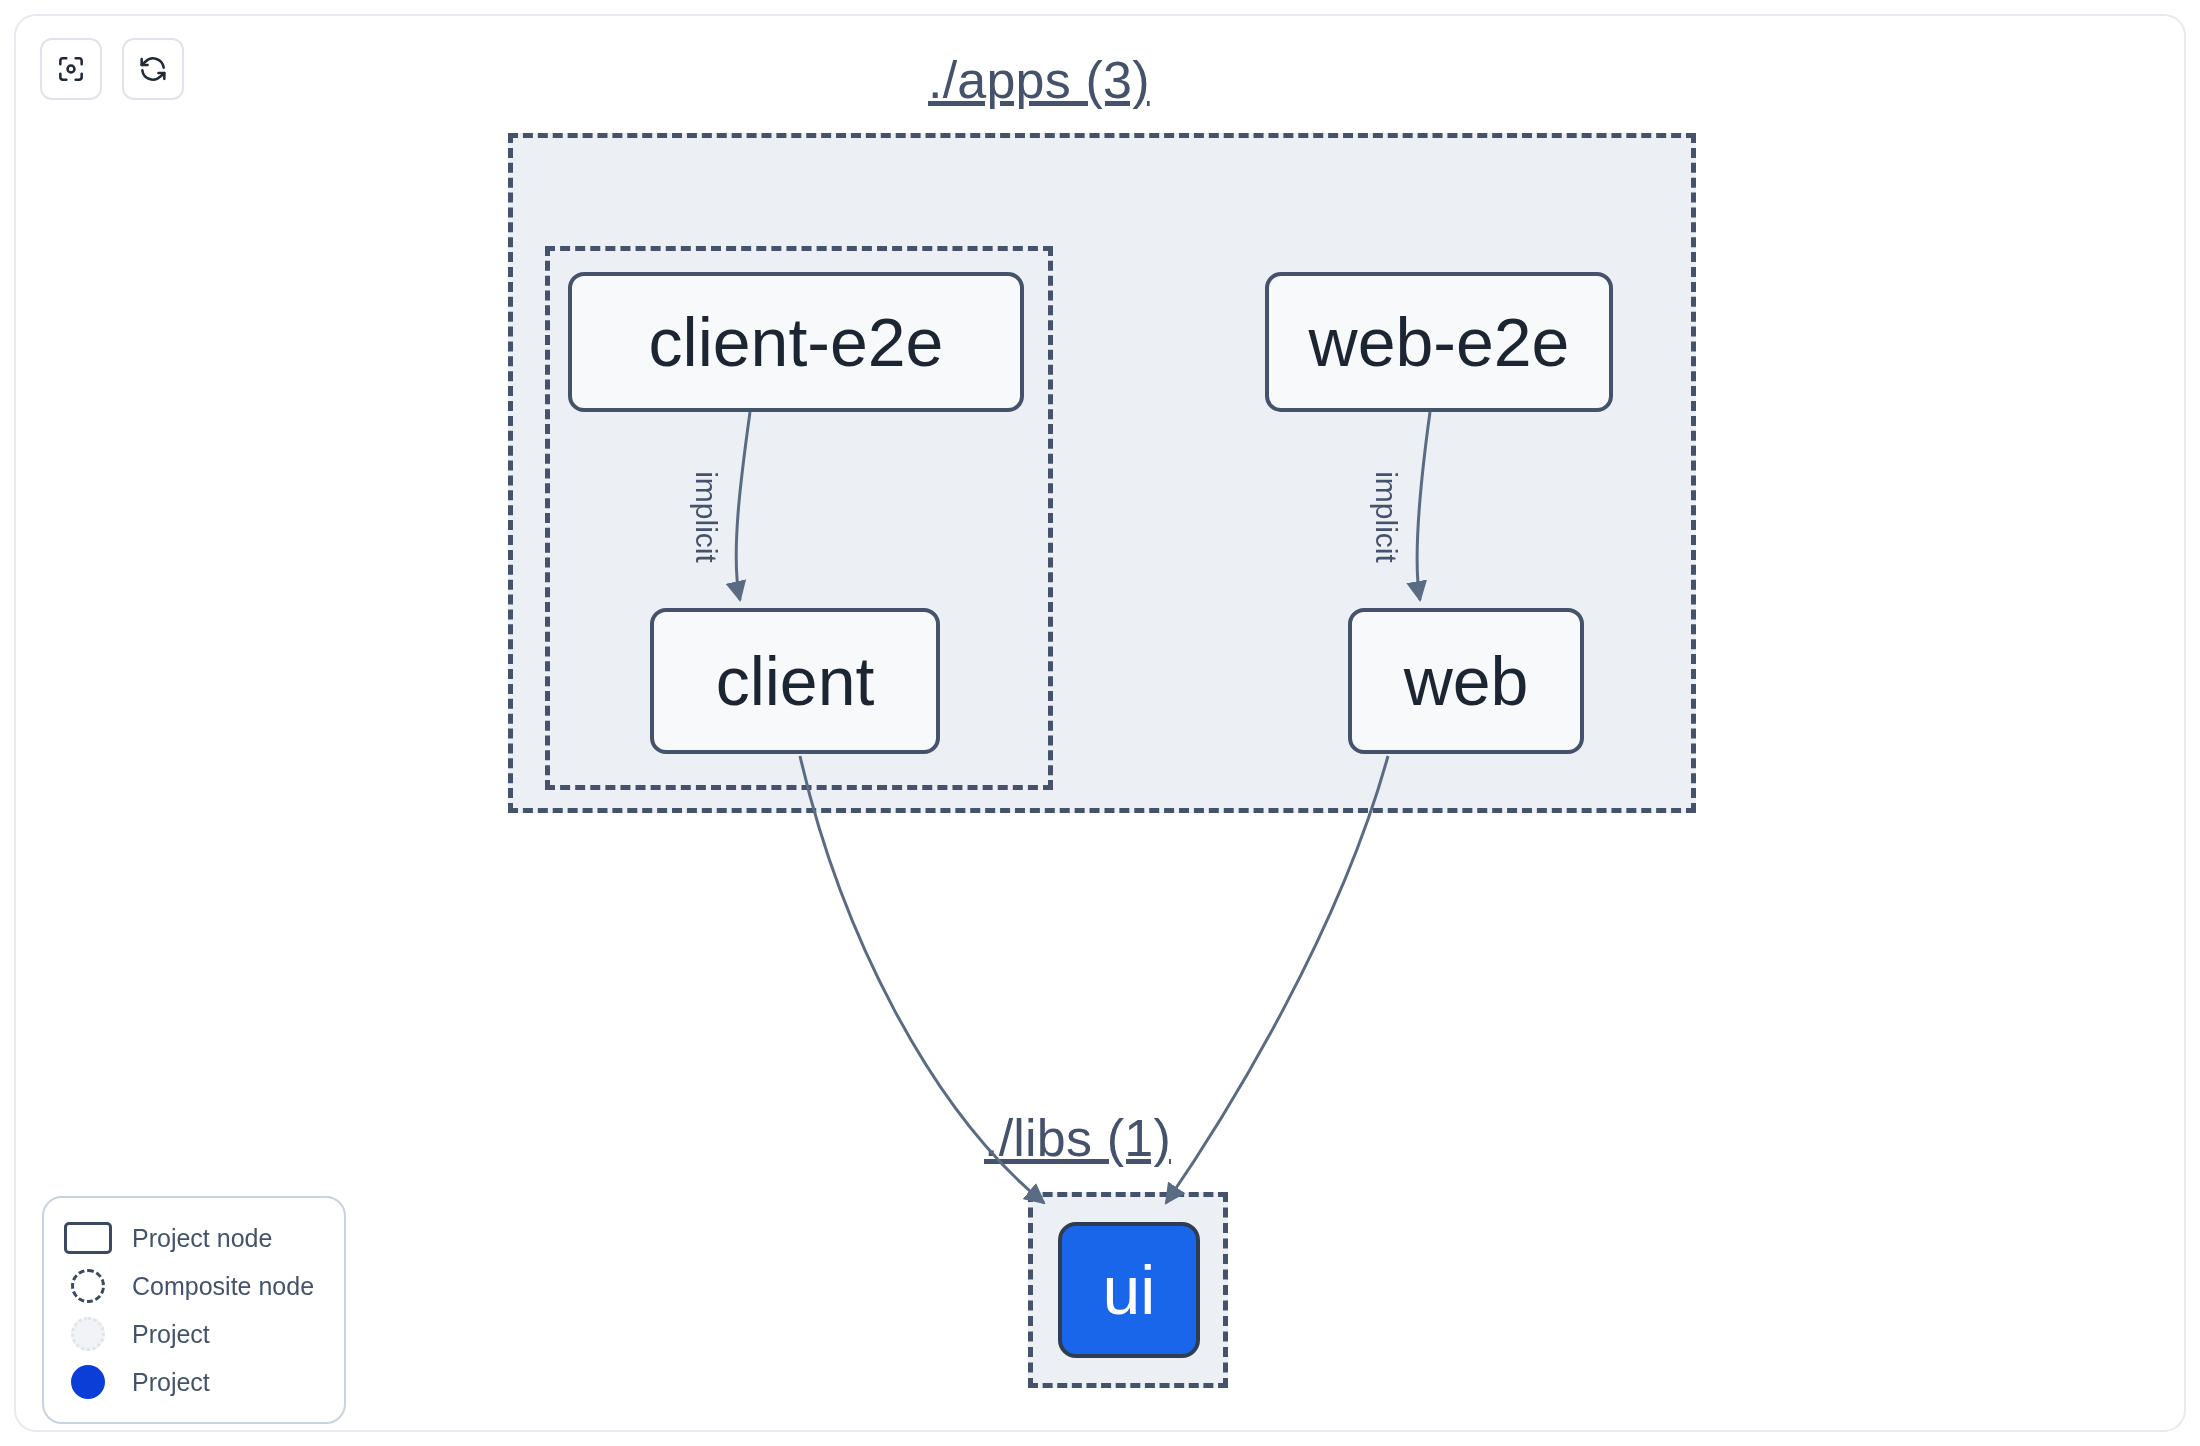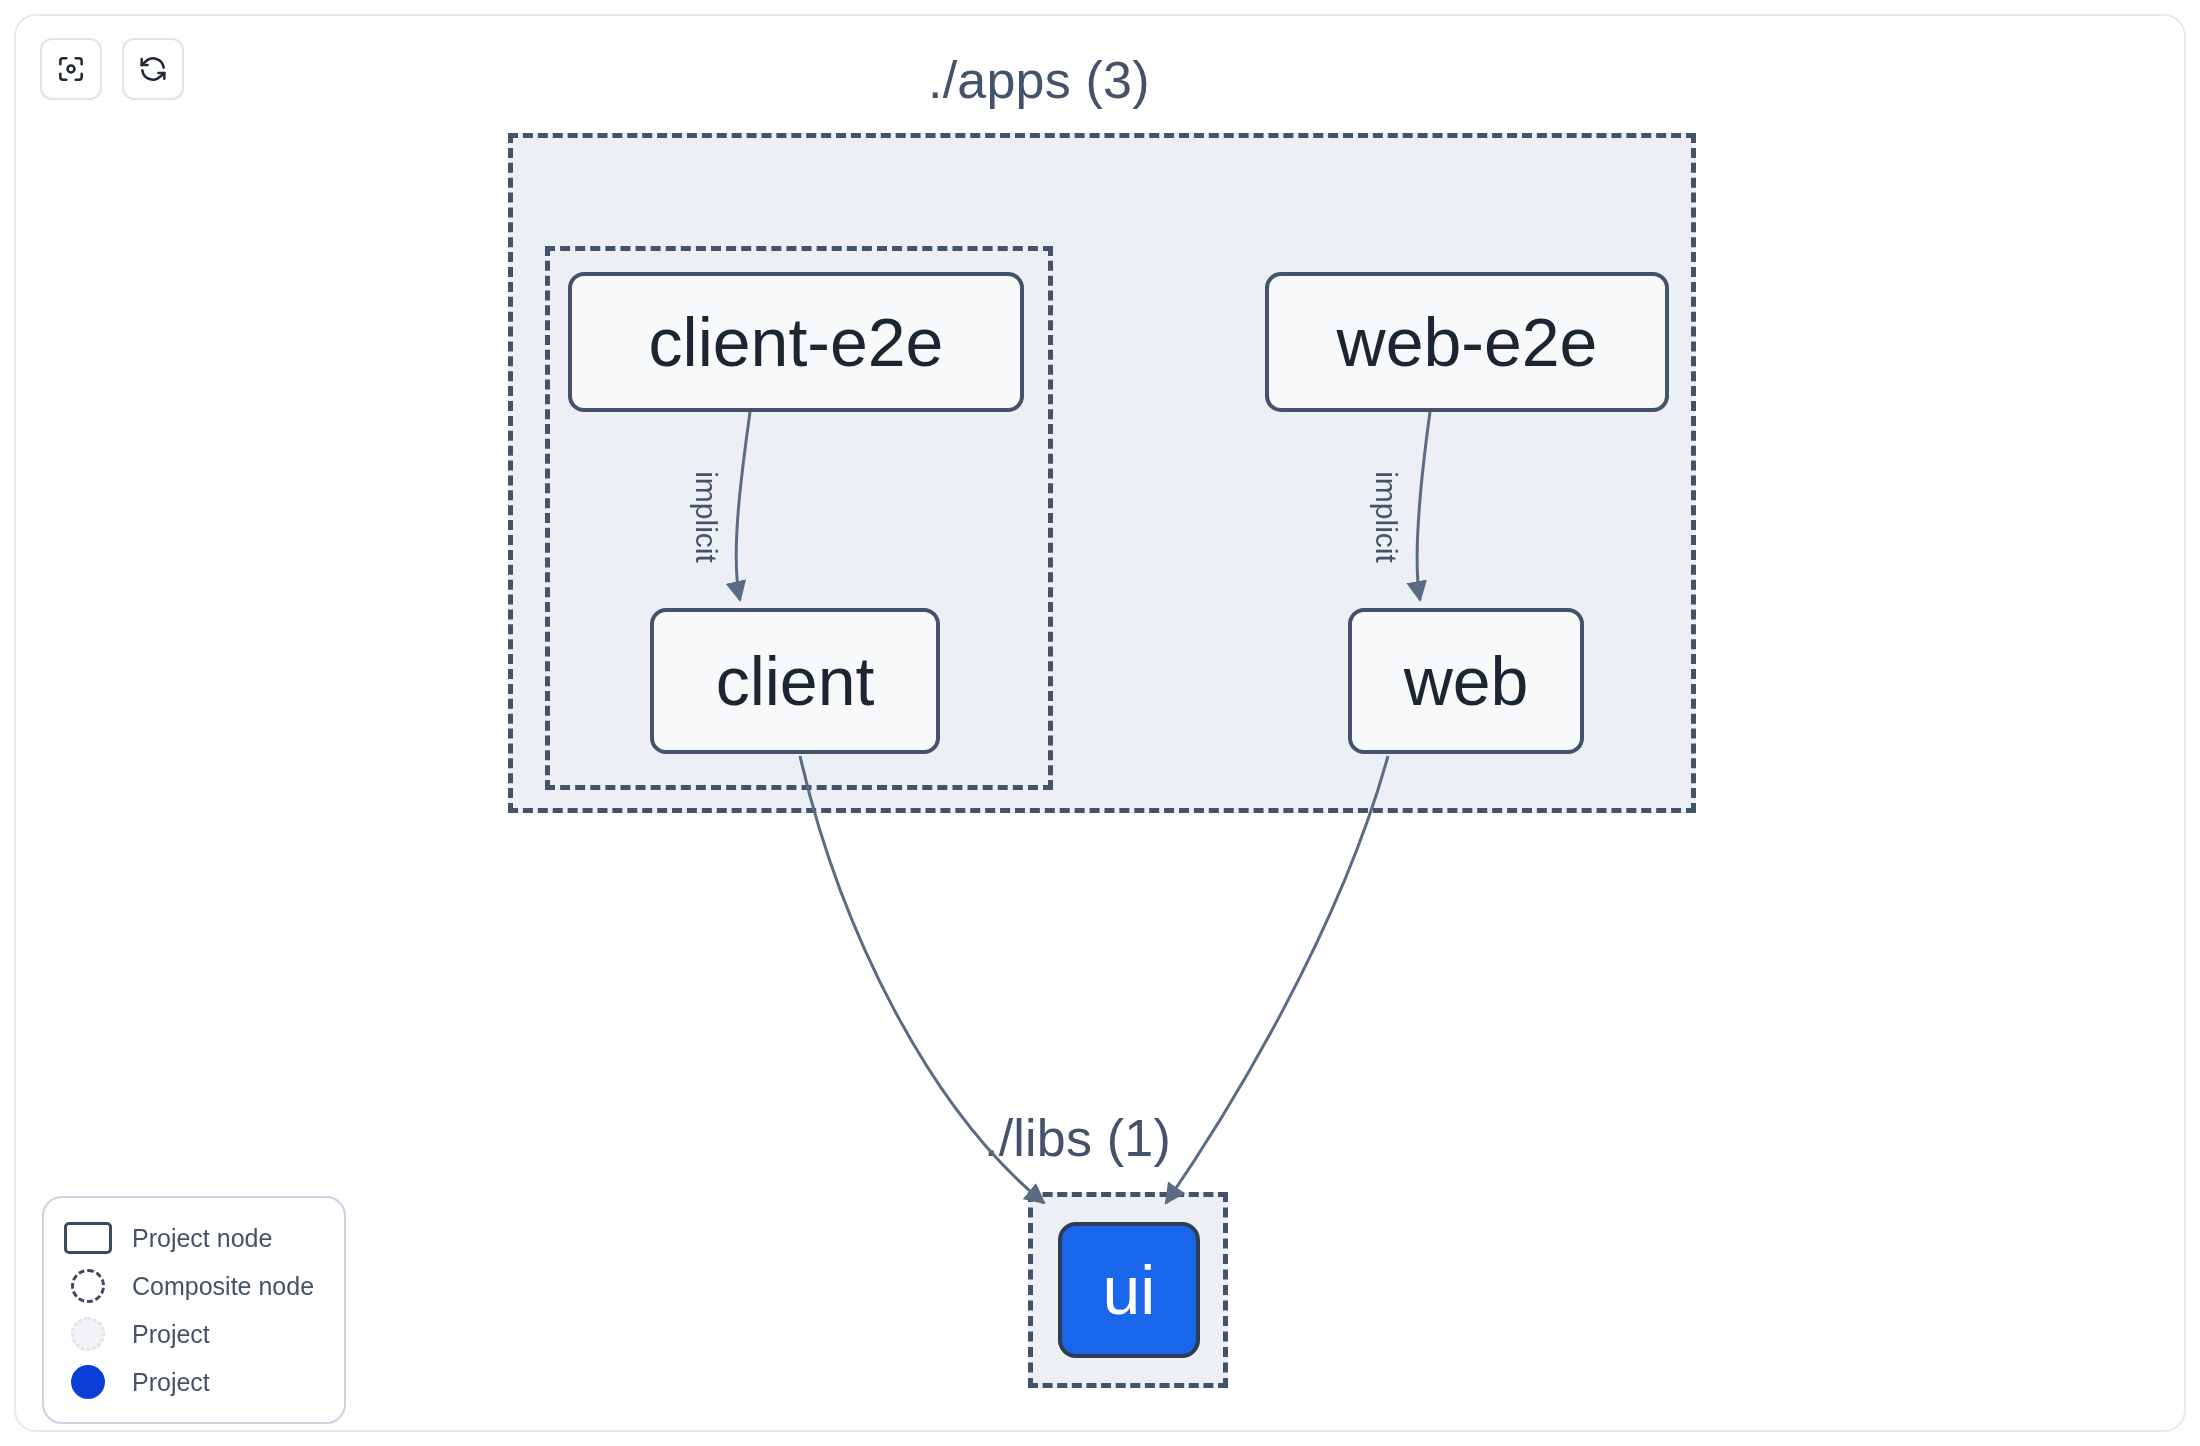--- a/index.html
+++ b/index.html
@@ -79,20 +79,21 @@
   }
   .group-label {
     position: absolute;
     font-size: 52px;
     line-height: 1;
     color: #44536b;
     white-space: nowrap;
     letter-spacing: 0.2px;
     z-index: 30;
     background: transparent;
+    text-decoration: underline;
   }
 
   #group-apps  { left: 508px;  top: 133px;  width: 1188px; height: 680px; }
   #group-recipes { left: 545px; top: 246px; width: 508px;  height: 544px; }
   #group-libs  { left: 1028px; top: 1192px; width: 200px; height: 196px; }
 
   #label-apps    { left: 928px;  top: 54px; }
   #label-recipes { left: 570px;  top: 166px; }
   #label-libs    { left: 984px;  top: 1112px; }
 
@@ -108,21 +109,21 @@
     box-sizing: border-box;
     color: #1c2532;
     font-size: 68px;
     line-height: 1;
     cursor: pointer;
     z-index: 25;
     white-space: nowrap;
   }
 
   #node-client-e2e { left: 568px;  top: 272px;  width: 456px; height: 140px; }
-  #node-web-e2e    { left: 1265px; top: 272px;  width: 404px; height: 140px; }
+  #node-web-e2e    { left: 1265px; top: 272px;  width: 348px; height: 140px; }
   #node-client     { left: 650px;  top: 608px;  width: 290px; height: 146px; }
   #node-web        { left: 1348px; top: 608px;  width: 236px; height: 146px; }
 
   .node.touched {
     background: #1a66ea;
     border-color: #2f3d52;
     color: #ffffff;
   }
   #node-ui { left: 1058px; top: 1222px; width: 142px; height: 136px; border-radius: 18px; }
 

